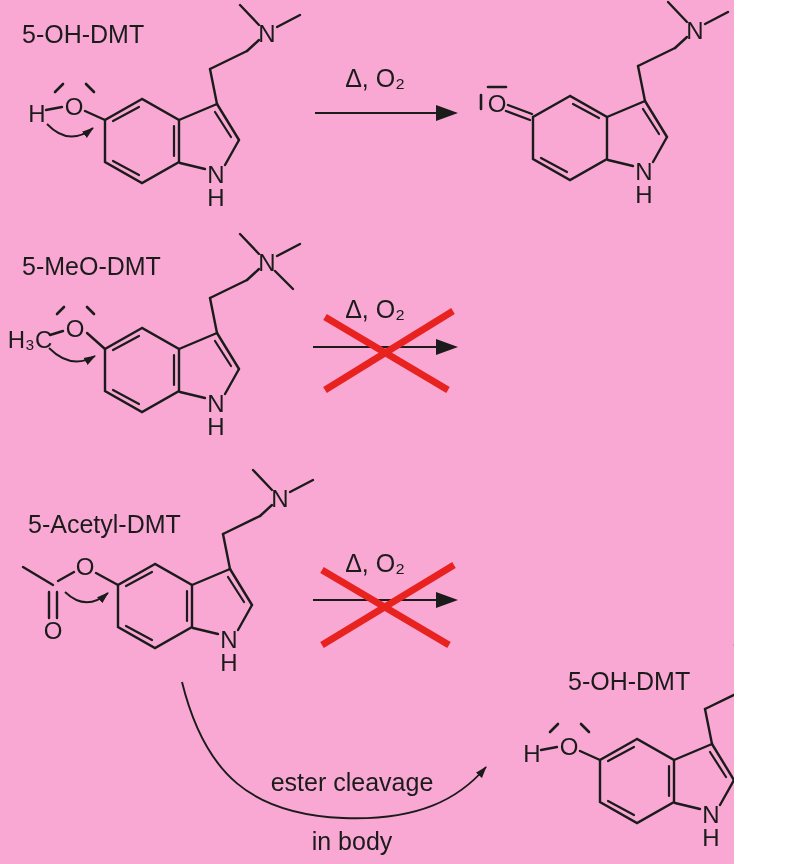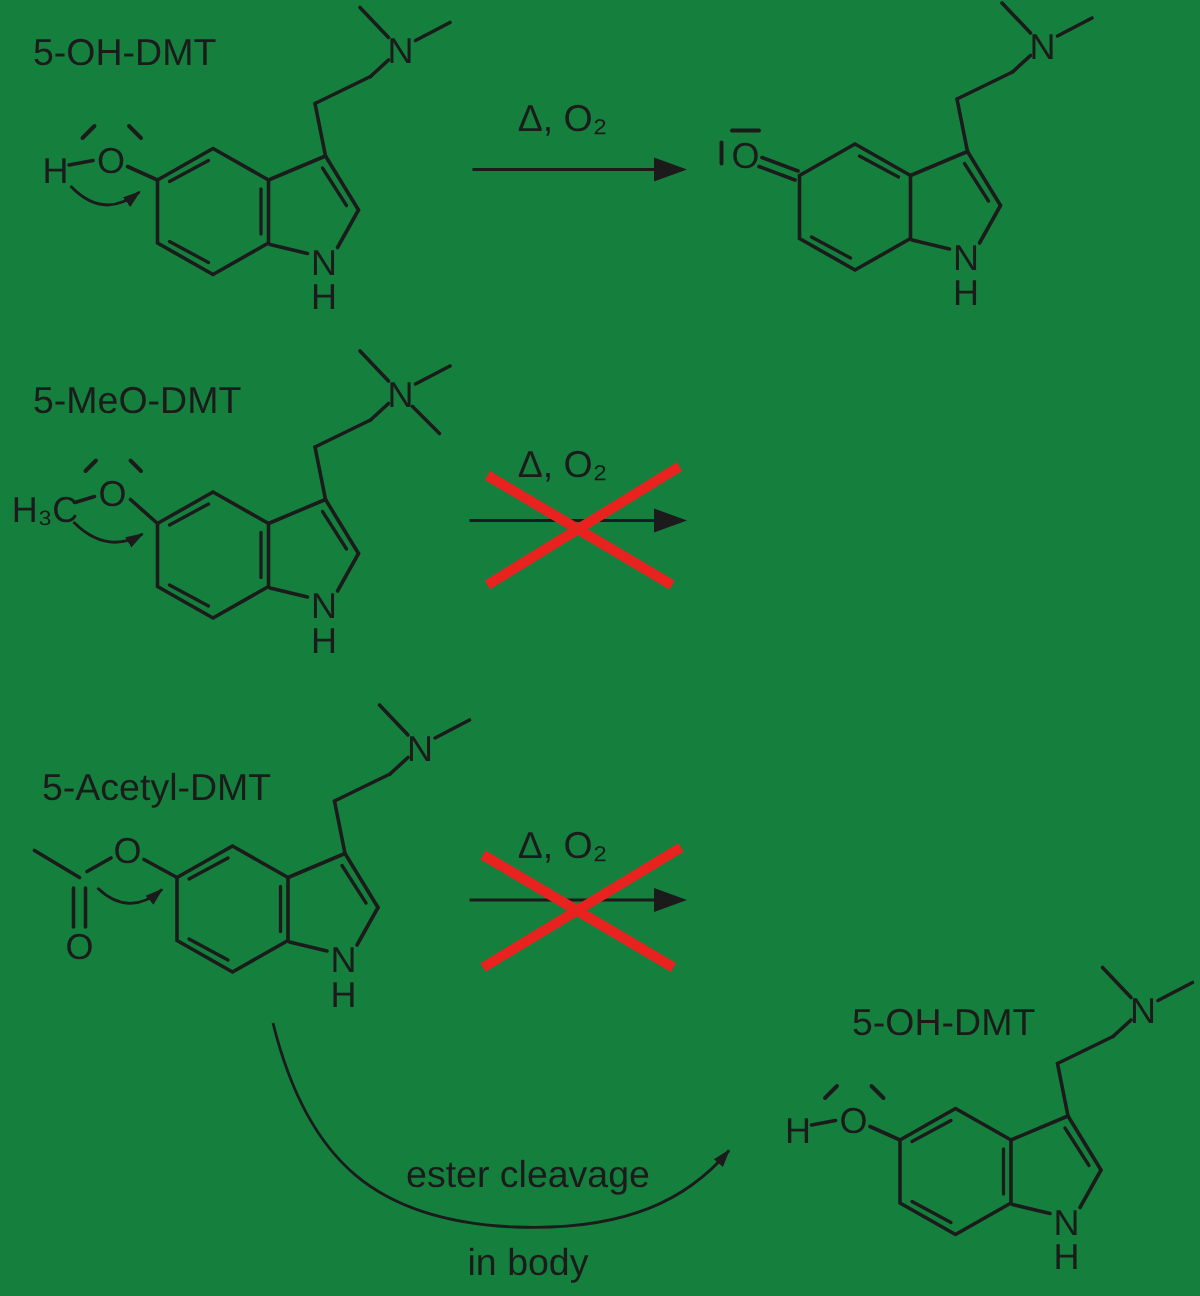--- a/index.html
+++ b/index.html
@@ -1,16 +1,16 @@
 <!DOCTYPE html>
 <html><head>
 <meta charset="utf-8">
 <style>
   html,body{margin:0;padding:0;background:#ffffff;}
-  .canvas{position:relative;width:800px;height:864px;background:#15803d;overflow:hidden;}
+  .canvas{position:relative;width:734px;height:864px;background:#f9a8d4;overflow:hidden;}
   svg{display:block;}
   svg text{font-family:"Liberation Sans","DejaVu Sans",sans-serif;fill:#1b1b1b;}
   .bond{stroke:#1b1b1b;stroke-width:2.4;fill:none;stroke-linecap:round;}
   .inner{stroke:#1b1b1b;stroke-width:2.2;fill:none;stroke-linecap:round;}
   .lp{stroke:#1b1b1b;stroke-width:2.6;fill:none;stroke-linecap:round;}
   .mecharrow{stroke:#1b1b1b;stroke-width:1.9;fill:none;}
   .rxnshaft{stroke:#1b1b1b;stroke-width:2;fill:none;}
   .rxnhead{fill:#1b1b1b;stroke:none;}
   .crossline{stroke-width:6.8;stroke-linecap:butt;fill:none;}
   .atom{font-size:24px;}

